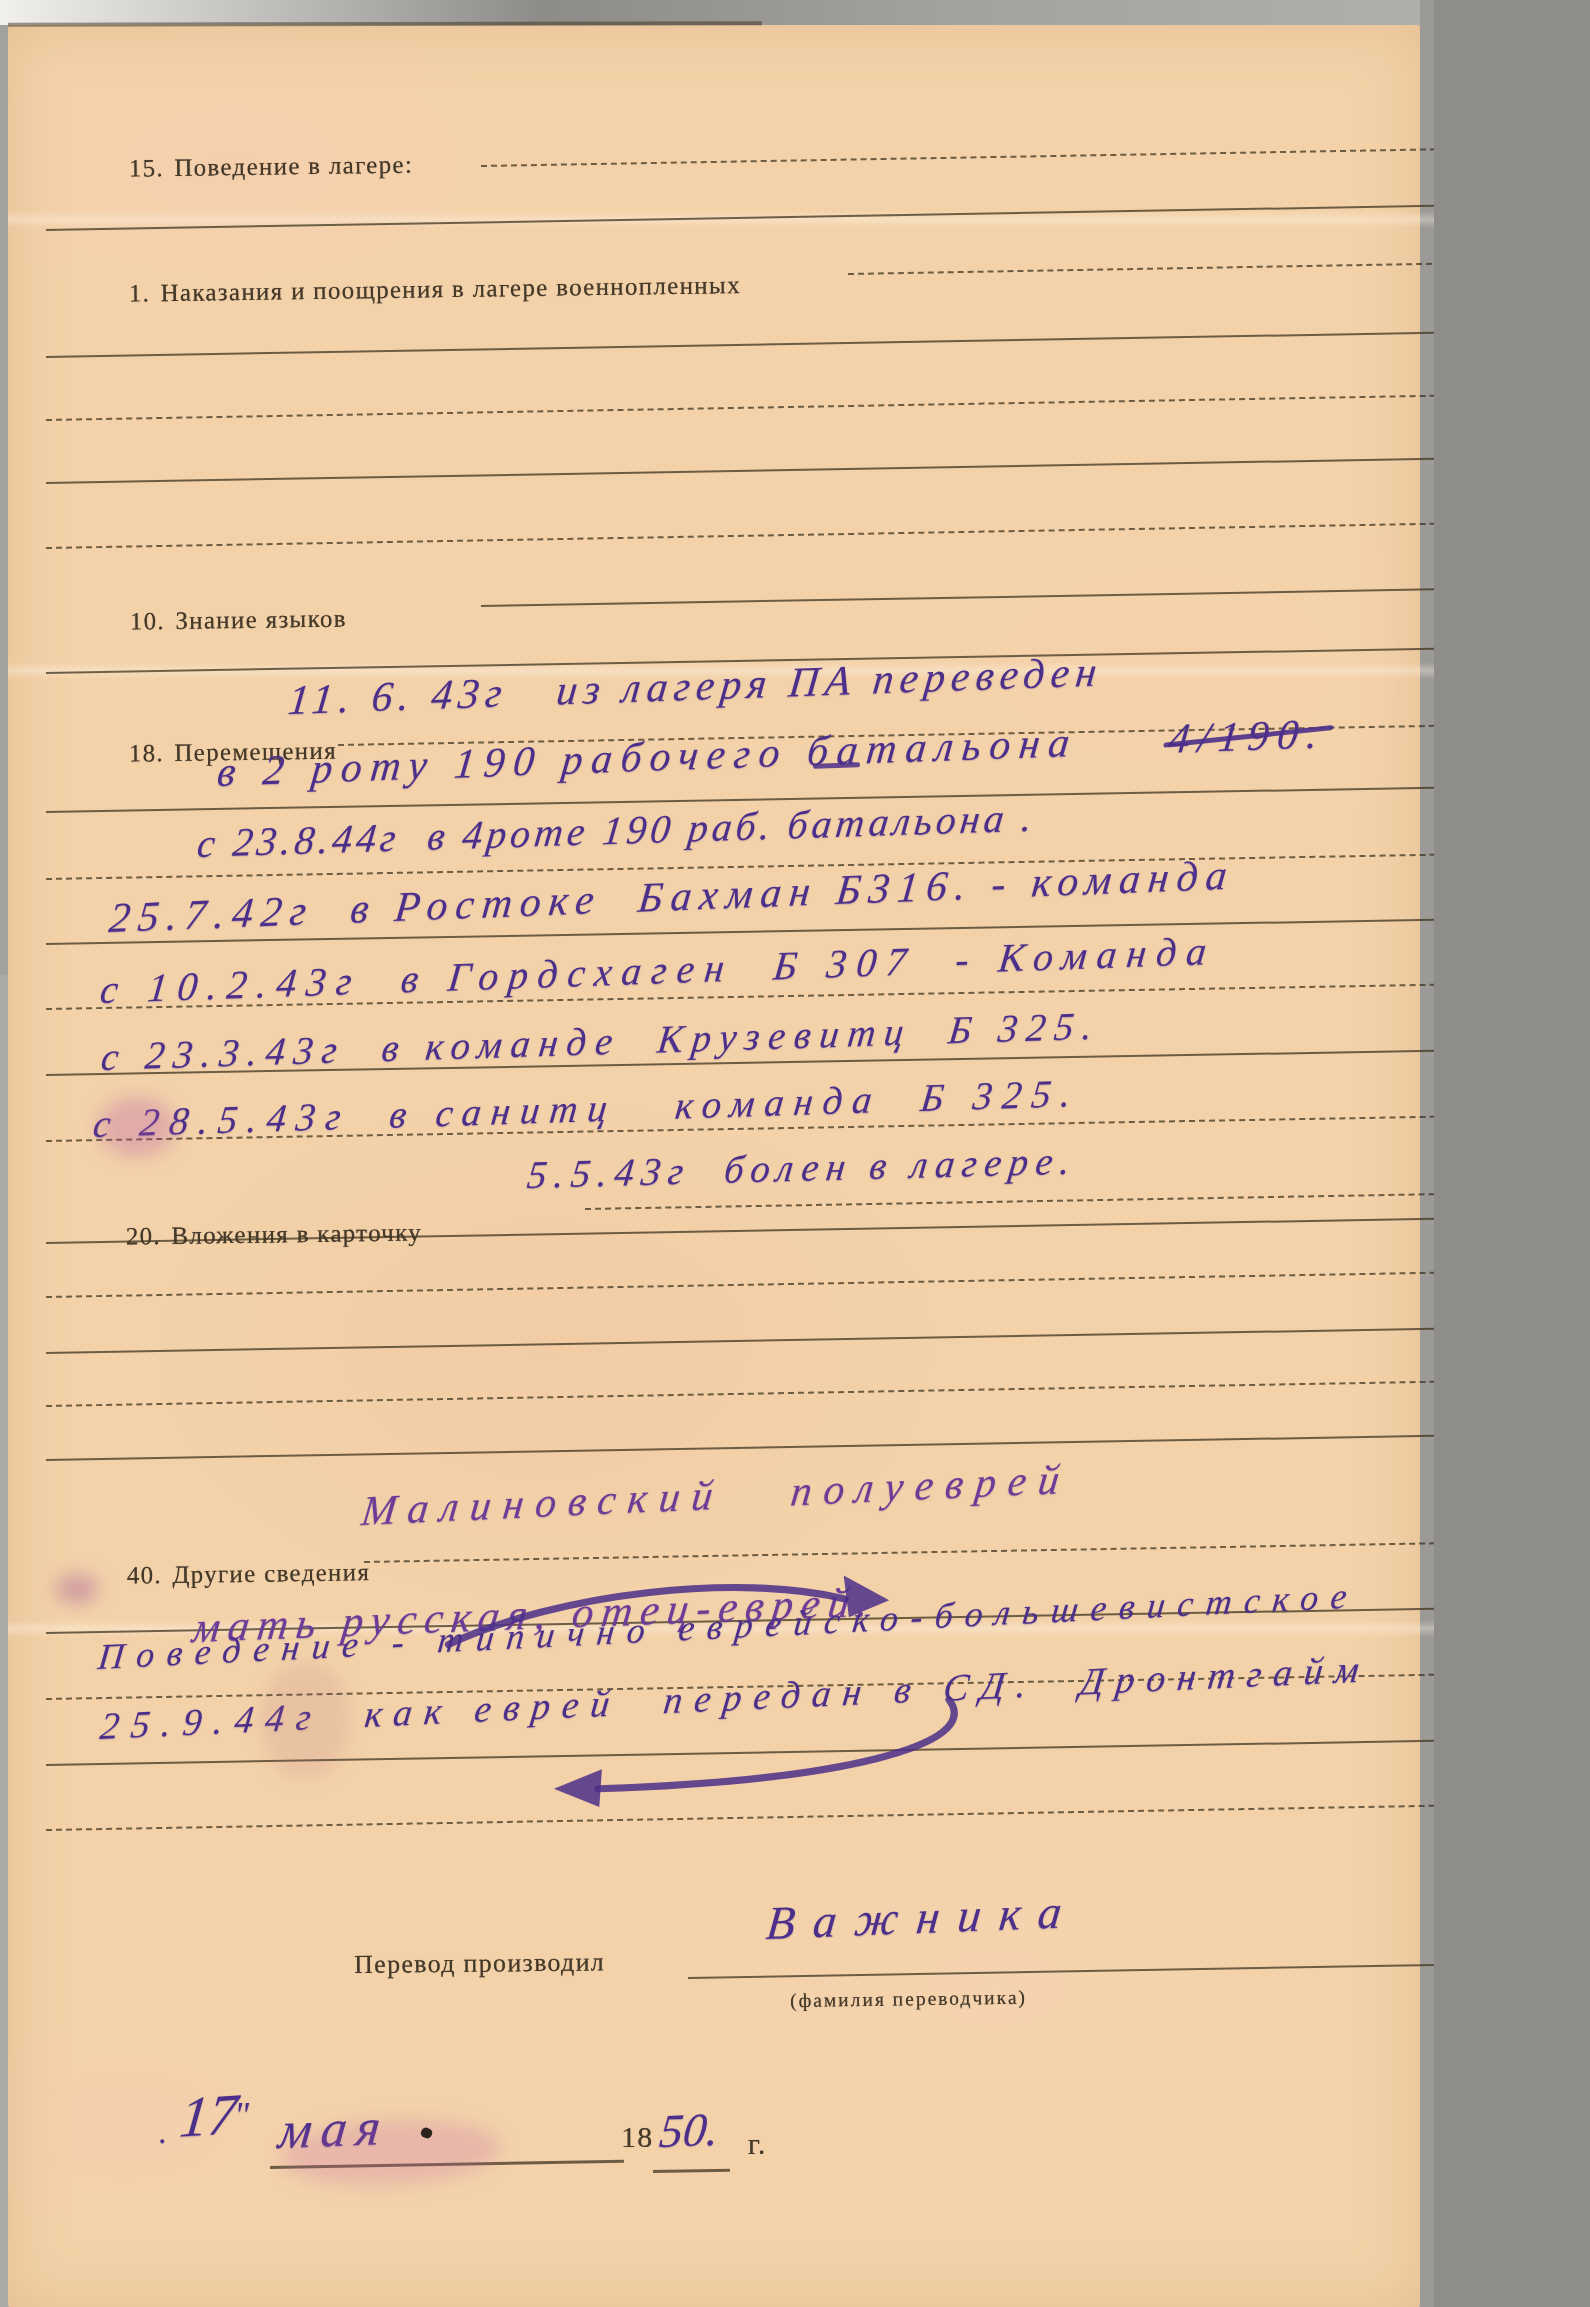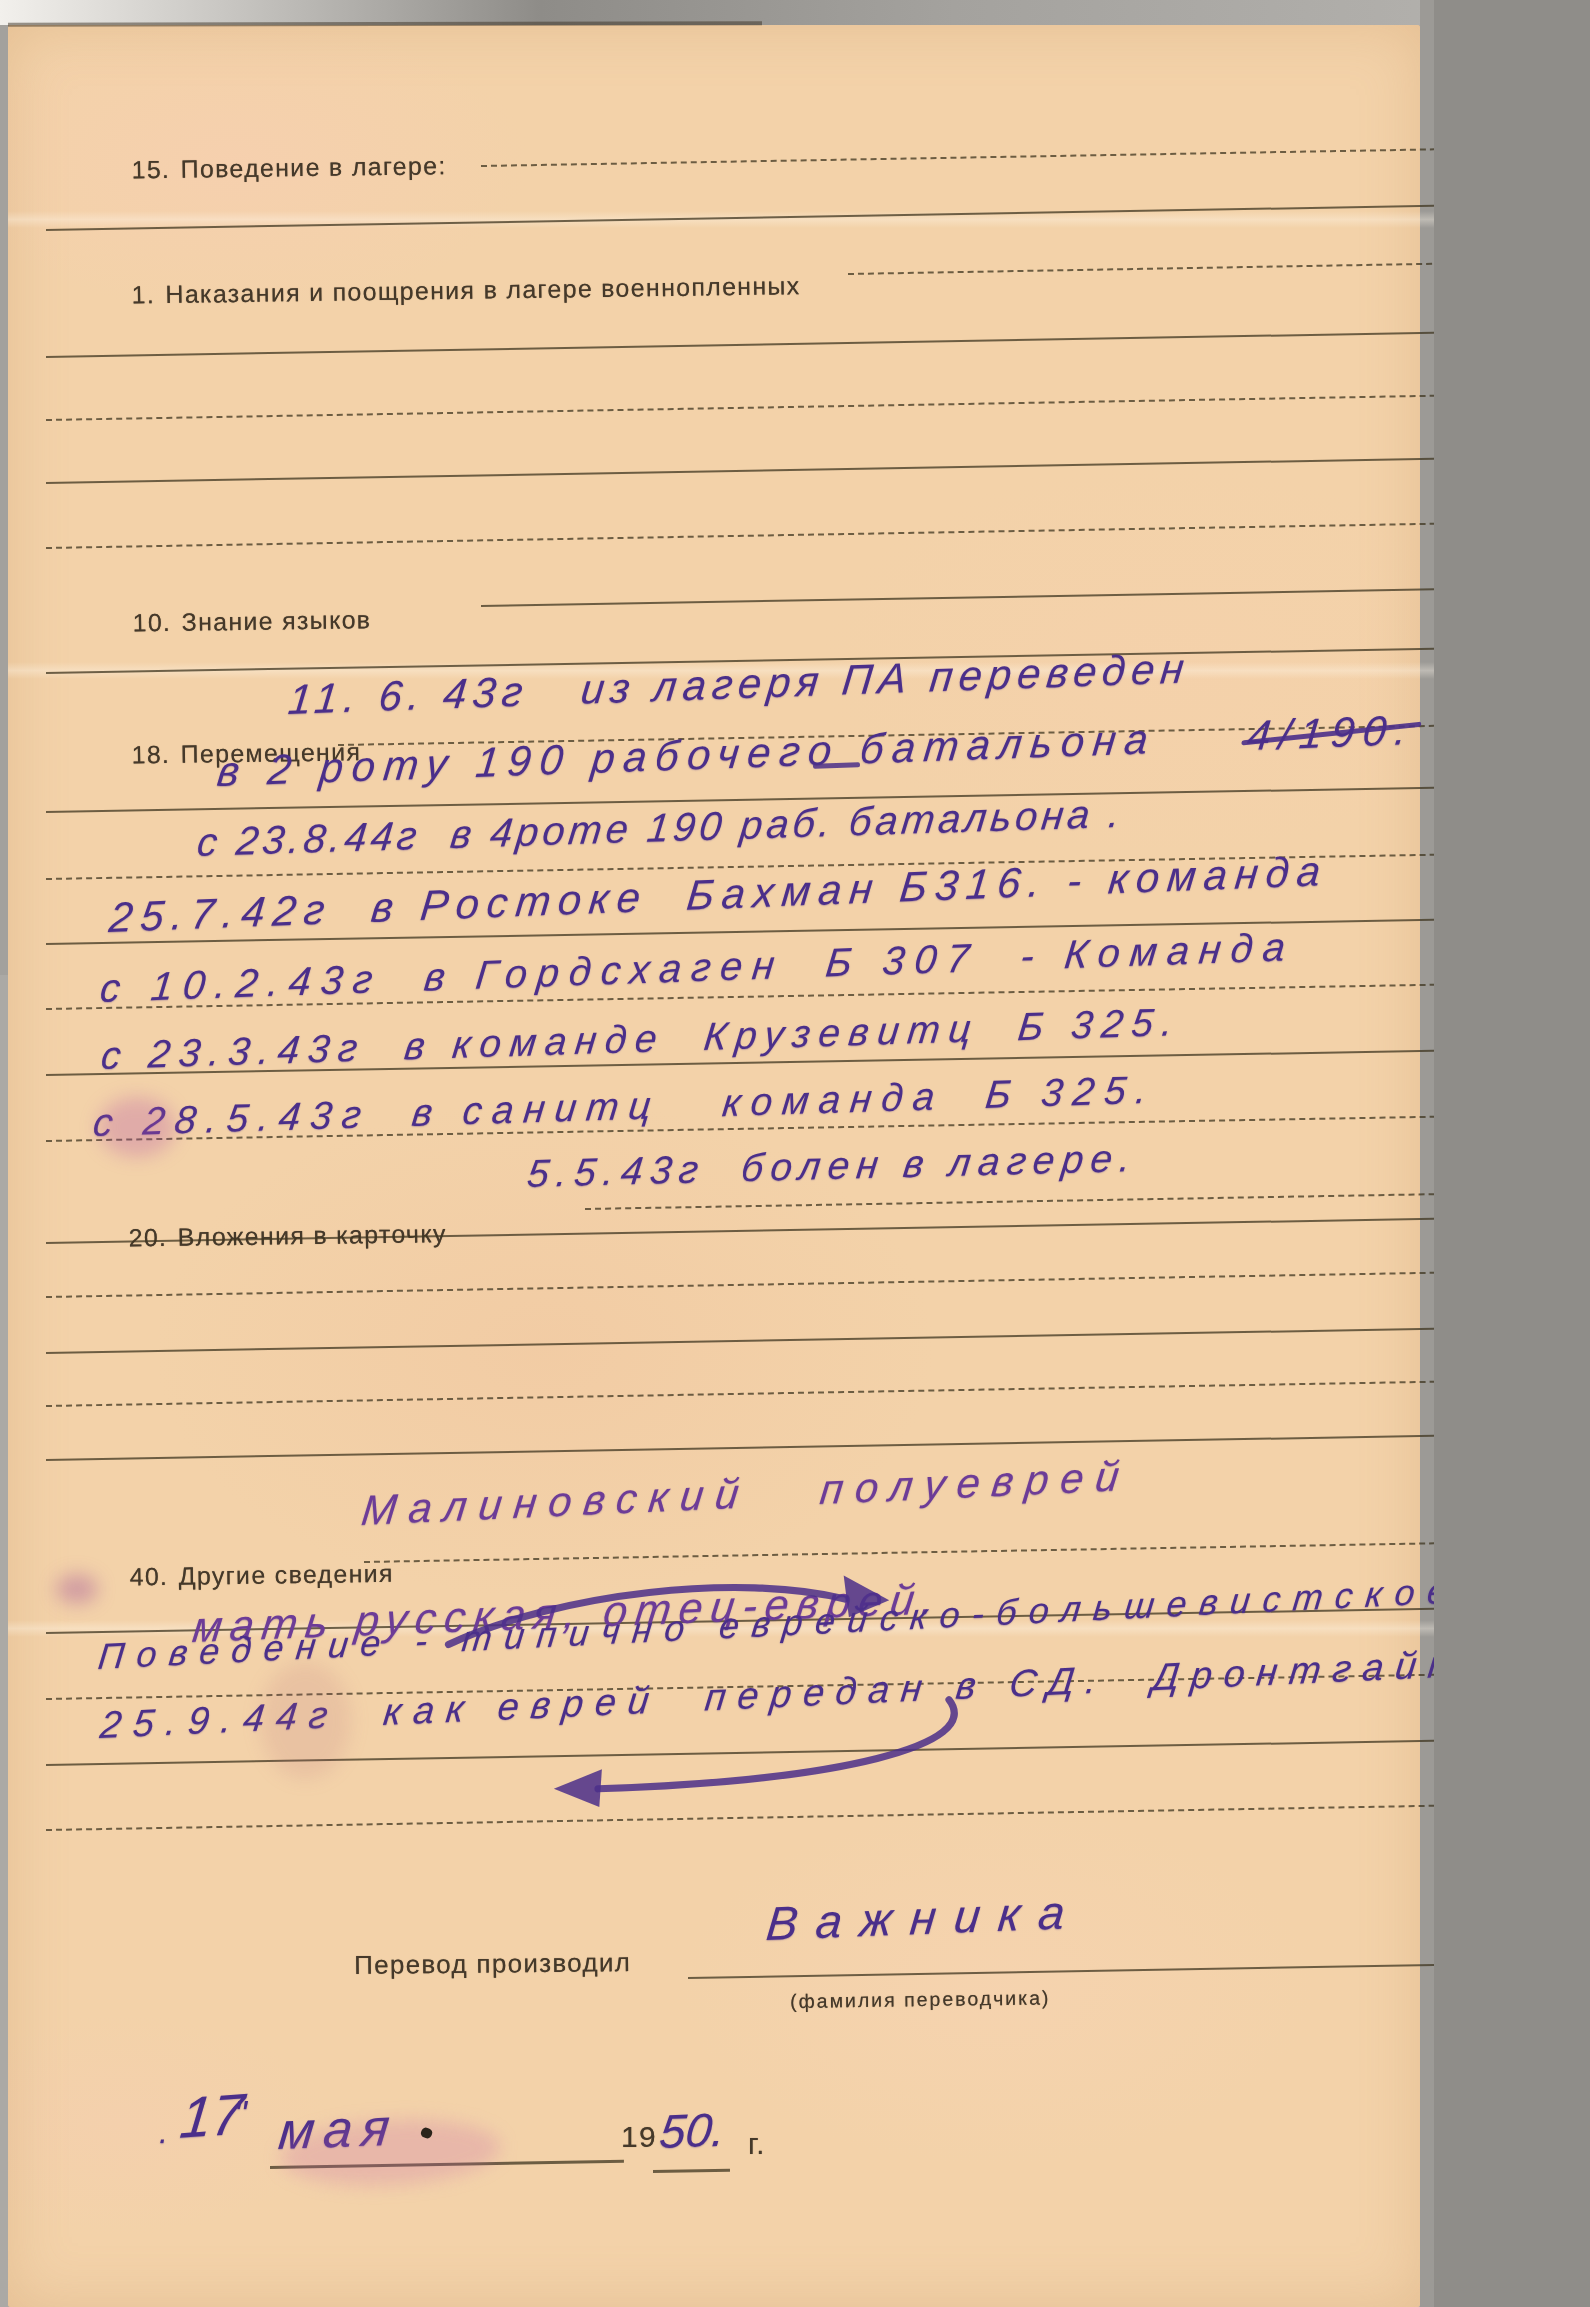--- a/index.html
+++ b/index.html
@@ -1,17 +1,17 @@
 <!DOCTYPE html>
 <html style="font-size:10.4px"><head>
 <meta charset="utf-8">
 <style>
   html,body{margin:0;padding:0;background:#8f8d89;}
   #scan{position:relative;width:1434px;height:2307px;background:#a3a19d;overflow:hidden;
-        font-family:Liberation Sans, sans-serif;}
+        font-family:Liberation Serif, serif;}
   
   .edge-top{position:absolute;left:0;top:0;width:1590px;height:25px;
     background:linear-gradient(90deg,#f2f0ec 0%,#c9c7c3 14%,#8e8c88 34%,#a4a29e 60%,#b6b4b0 100%);}
   .edge-right{position:absolute;right:0;top:0;width:14.3px;height:2307px;background:#9c9a96;}
   .edge-left{position:absolute;left:0;top:975px;width:7.8px;bottom:0;background:#aba9a5;}
   .edge-top-shadow{position:absolute;left:7.8px;top:21.5px;width:754px;height:3.9px;
     background:rgba(60,50,35,.5);transform:rotate(-.12deg);}
   
   .paper{position:absolute;left:7.8px;top:25px;right:14.3px;bottom:0;border-radius:2px;
     background-color:#f3d2a9;
@@ -148,21 +148,21 @@
   <div class="print" style="left:354px;top:1950px;font-size:26px;transform:rotate(-.6deg)">Перевод производил</div>
   <div class="rl thin" style="left:688px;top:1977px;width:902px"></div>
   <div class="hw" style="left:764px;top:1896px;font-size:47px;letter-spacing:18px;transform:rotate(-2.2deg) skewX(-8deg)">Важника</div>
   <div class="print caption" style="left:790px;top:1990px;transform:rotate(-.8deg)">(фамилия переводчика)</div>
 
   <div class="hw" style="left:159px;top:2114px;font-size:32.5px">.</div>
   <div class="hw" style="left:177px;top:2085px;font-size:57px;transform:rotate(-4deg) skewX(-10deg)">17</div>
   <div class="hw" style="left:234px;top:2094px;font-size:36px">"</div>
   <div class="hw" style="left:276px;top:2101px;font-size:52px;letter-spacing:9px;transform:rotate(-2deg) skewX(-8deg)">мая</div>
   <div class="rl" style="left:270px;top:2166px;width:354px;border-bottom-width:3.9px"></div>
-  <div class="print" style="left:621px;top:2120px;font-size:30px">19</div>
+  <div class="print" style="left:621px;top:2120px;font-size:30px">18</div>
   <div class="hw" style="left:657px;top:2104px;font-size:47px;transform:rotate(-2deg) skewX(-8deg)">50.</div>
   <div class="rl" style="left:653px;top:2170px;width:77px;border-bottom-width:3.3px"></div>
   <div class="print" style="left:748px;top:2128px;font-size:29px">г.</div>
 
   <div class="tear-halo" style="left:1456px;top:759px;width:85px;height:78px"></div>
   <div class="hole" style="left:1465px;top:768px;width:55px;height:55px"></div>
   <div class="tear-halo" style="left:1463px;top:1359px;width:98px;height:98px"></div>
   <div class="tear" style="left:1515px;top:1350px;width:78px;height:75px"></div>
   <div class="hole" style="left:1470px;top:1389px;width:60px;height:60px"></div>
 

